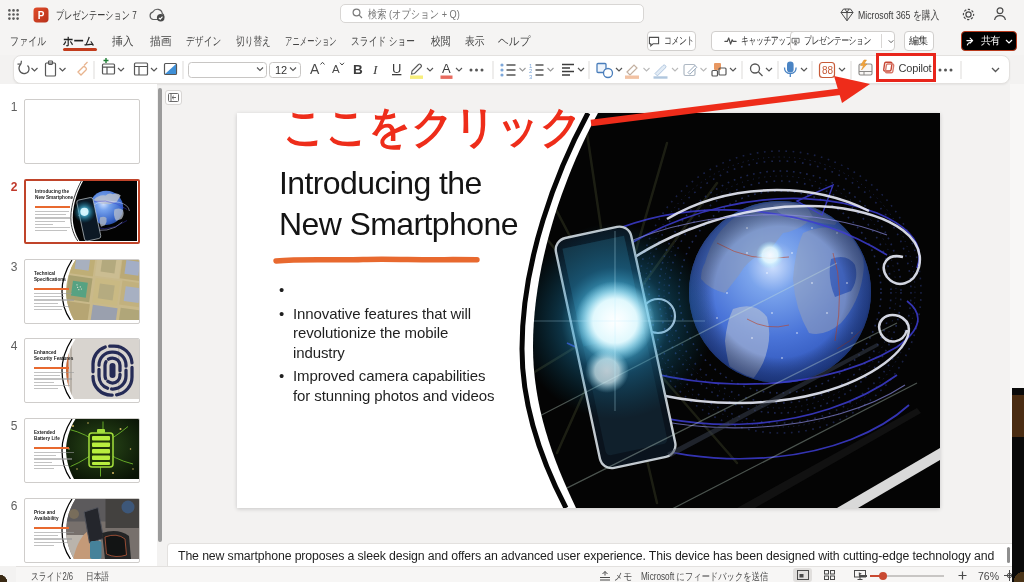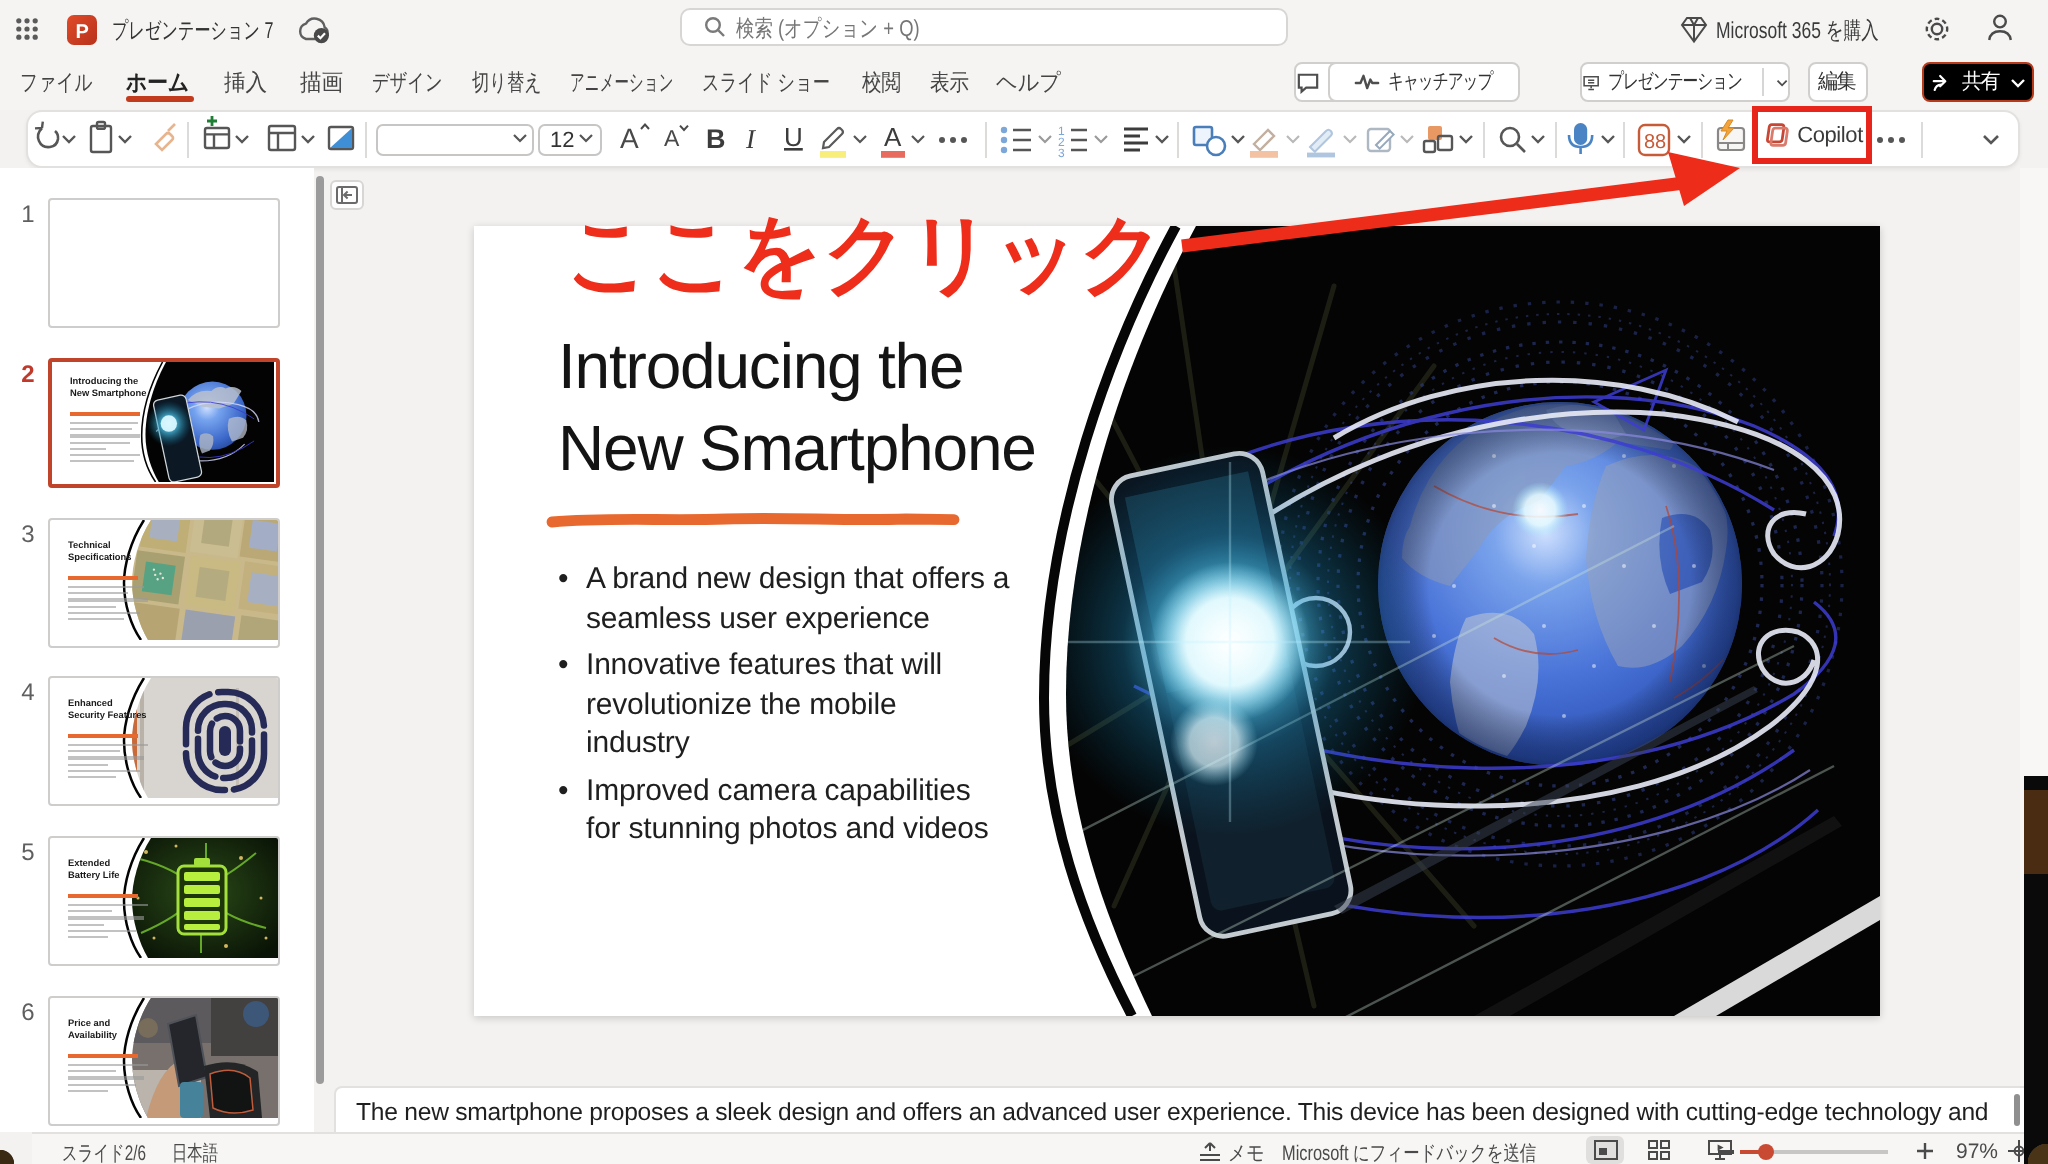--- a/index.html
+++ b/index.html
@@ -90,21 +90,21 @@
       <span class="mi" style="left:431px;transform:scaleX(0.85)">校閲</span>
       <span class="mi" style="left:465px;transform:scaleX(0.85)">表示</span>
       <span class="mi" style="left:498px;transform:scaleX(0.92)">ヘルプ</span>
     </div>
     <span class="tbtn" style="left:647px;width:49px">
       <svg width="12" height="11" viewBox="0 0 13 12">
         <path d="M1.5 1.5 h10 v7 h-6 l-2.5 2.2 v-2.2 h-1.5 Z" fill="none" stroke="#4e4e4e" stroke-width="1.2"></path>
       </svg>
       <i class="bl" style="width:31px">コメント</i>
     </span>
-    <span class="tbtn" style="left:664px;width:96px">
+    <span class="tbtn" style="left:711px;width:96px">
       <svg width="13" height="10" viewBox="0 0 14 10">
         <path d="M1 5.5 h2.5 l1.6-3.8 2 6.6 1.7-4.6 1 1.8 H13" fill="none" stroke="#4e4e4e" stroke-width="1.3" stroke-linejoin="round" stroke-linecap="round"></path>
       </svg>
       <i class="bl" style="width:54px">キャッチアップ</i>
     </span>
     <span class="tbtn" style="left:790px;width:105px">
       <svg width="12" height="11" viewBox="0 0 13 12">
         <path d="M1.5 1.5 h10 v6.5 h-10 Z M4.3 4 h4.4 M4.3 5.8 h4.4 M6.5 8 v1.8 M4.5 10.6 h4" fill="none" stroke="#4e4e4e" stroke-width="1.1"></path>
       </svg>
       <i class="bl" style="width:69px">プレゼンテーション</i>
@@ -633,21 +633,20 @@
         <path d="M430 340 L 640 230 L 642 233 L 434 344 Z" fill="#3a4252" opacity="0.5"></path>
       </g>
     </svg>
     <div style="position:absolute;left:42px;top:50px;width:280px;font-size:32px;line-height:41px;color:#141414;letter-spacing:-.6px">Introducing the<br>New Smartphone</div>
     <svg width="210" height="12" viewBox="0 0 210 12" style="position:absolute;left:36px;top:141px">
       <path d="M3 7 C 30 4.5 60 6.5 90 5.5 C 120 4.5 150 6.5 180 5.5 L 204 5.8" fill="none" stroke="#e8692f" stroke-width="5.4" stroke-linecap="round"></path>
     </svg>
     <div style="position:absolute;left:42px;top:167px;width:246px;font-size:15px;line-height:19.5px;color:#1f1f1f;letter-spacing:-.1px">
       <div style="display:flex;margin-bottom:4px">
         <span style="width:14px;flex:none">•</span>
-        <span>A brand new design that offers a<br>seamless user experience</span>
       </div>
       <div style="display:flex;margin-bottom:4px">
         <span style="width:14px;flex:none">•</span>
         <span>Innovative features that will<br>revolutionize the mobile<br>industry</span>
       </div>
       <div style="display:flex">
         <span style="width:14px;flex:none">•</span>
         <span>Improved camera capabilities<br>for stunning photos and videos</span>
       </div>
     </div>
@@ -687,21 +686,21 @@
       <path d="M6 7 v2 M3.5 9.5 h5" stroke="#4a4a4a" fill="none"></path>
       <path d="M4.8 2.2 L7.8 3.8 L4.8 5.4 Z" fill="#4a4a4a"></path>
     </svg>
     <div style="position:absolute;left:843px;top:8px;width:8px;height:1.5px;background:#4a4a4a"></div>
     <div style="position:absolute;left:854px;top:8px;width:74px;height:1.5px;background:#c8c6c4"></div>
     <div style="position:absolute;left:854px;top:8px;width:12px;height:1.5px;background:#c94a32"></div>
     <div style="position:absolute;left:863px;top:4.5px;width:8px;height:8px;border-radius:50%;background:#c94a32"></div>
     <svg width="9" height="9" viewBox="0 0 9 9" style="position:absolute;left:942px;top:4px">
       <path d="M4.5 0.5 v8 M0.5 4.5 h8" stroke="#4a4a4a" fill="none" stroke-width="1.2"></path>
     </svg>
-    <span style="position:absolute;left:962px;top:3px;font-size:10.5px;color:#4a4a4a">97%</span>
+    <span style="position:absolute;left:962px;top:3px;font-size:10.5px;color:#4a4a4a">76%</span>
     <svg width="11" height="11" viewBox="0 0 11 11" style="position:absolute;left:988px;top:3px">
       <path d="M5.5 0 v11 M0 5.5 h11" stroke="#4a4a4a" stroke-width="1" fill="none"></path>
       <circle cx="5.5" cy="5.5" r="2.2" fill="none" stroke="#4a4a4a" stroke-width="1"></circle>
     </svg>
   </div>
   <div style="position:absolute;left:1012px;top:388px;width:12px;height:194px;background:#0a0a0a;z-index:40">
     <div style="position:absolute;left:0;top:7px;width:12px;height:42px;background:#4a2c12"></div>
   </div>
   <div style="position:absolute;left:0px;top:575px;width:7px;height:7px;background:radial-gradient(circle at 0% 100%, #3a2a14 70%, transparent 74%);z-index:41"></div>
   <div style="position:absolute;left:1014px;top:572px;width:10px;height:10px;background:radial-gradient(circle at 100% 100%, #4a3418 72%, transparent 74%);z-index:42"></div>

